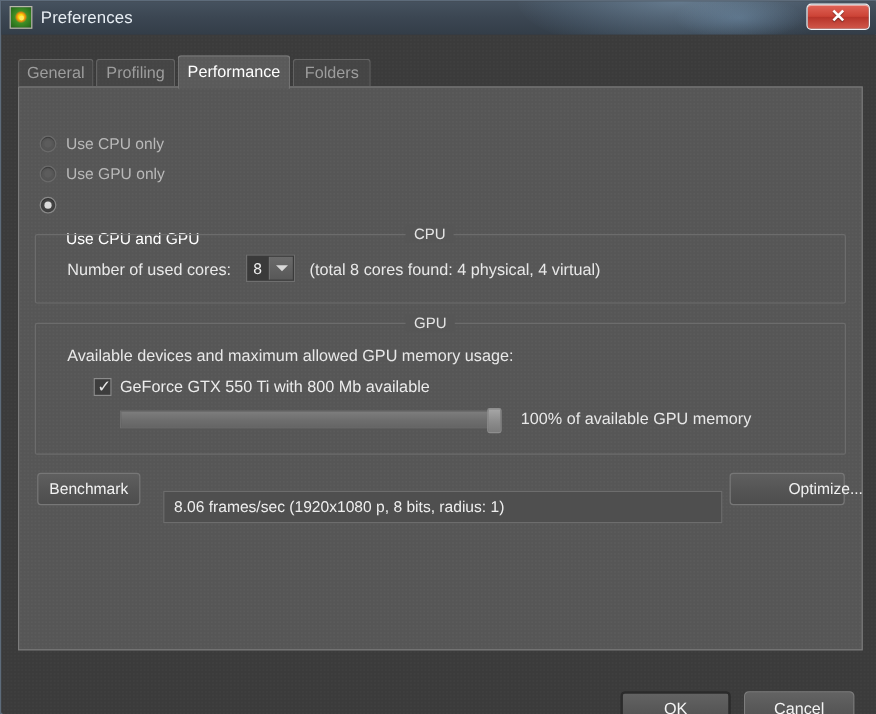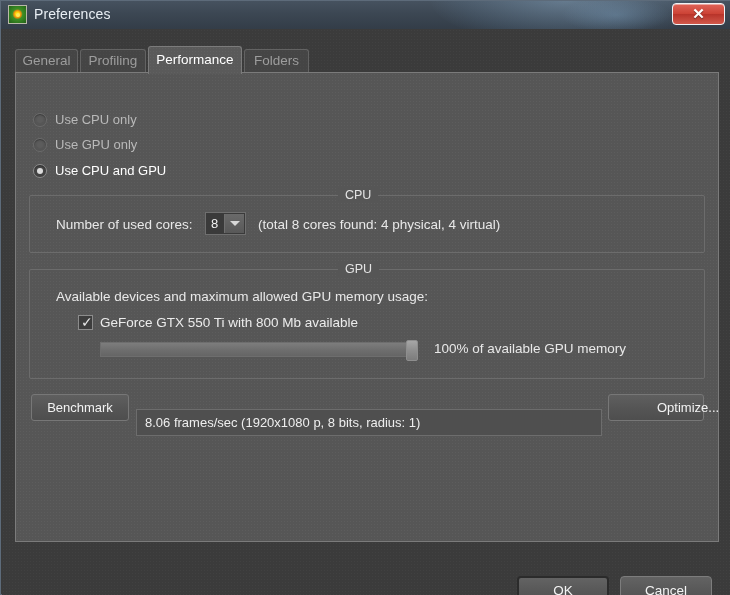--- a/index.html
+++ b/index.html
@@ -211,21 +211,21 @@
     background: #dcdcdc;
   }
   .radio-label {
     position: absolute;
     left: 22px; top: 0;
     font-size: 13px;
     line-height: 18px;
     white-space: nowrap;
   }
   .radio-label.dim    { color: #b9b9b9; }
-  .radio-label.bright { color: #ffffff; }
+  .radio-label.bright { color: #ffffff; margin-top: 28px; }
 
   
   .groupbox {
     position: absolute;
     box-sizing: border-box;
     border: 1px solid #6c6c6c;
     border-radius: 2px;
   }
   .group-title {
     position: absolute;
@@ -364,21 +364,21 @@
     font-size: 13.5px;
     line-height: 18px;
     color: #e8e8e8;
     white-space: nowrap;
   }
 
   
   #benchmark-button {
     position: absolute;
     left: 15px; top: 321px;
-    width: 98px; height: 27px;
+    width: 86px; height: 27px;
     box-sizing: border-box;
     border: 1px solid #777777;
     border-radius: 3px;
     background: linear-gradient(180deg, #5f5f5f 0%, #555555 52%, #4e4e4e 100%);
     color: #f2f2f2;
     font-size: 13px;
     line-height: 25px;
     text-align: center;
     cursor: pointer;
   }

